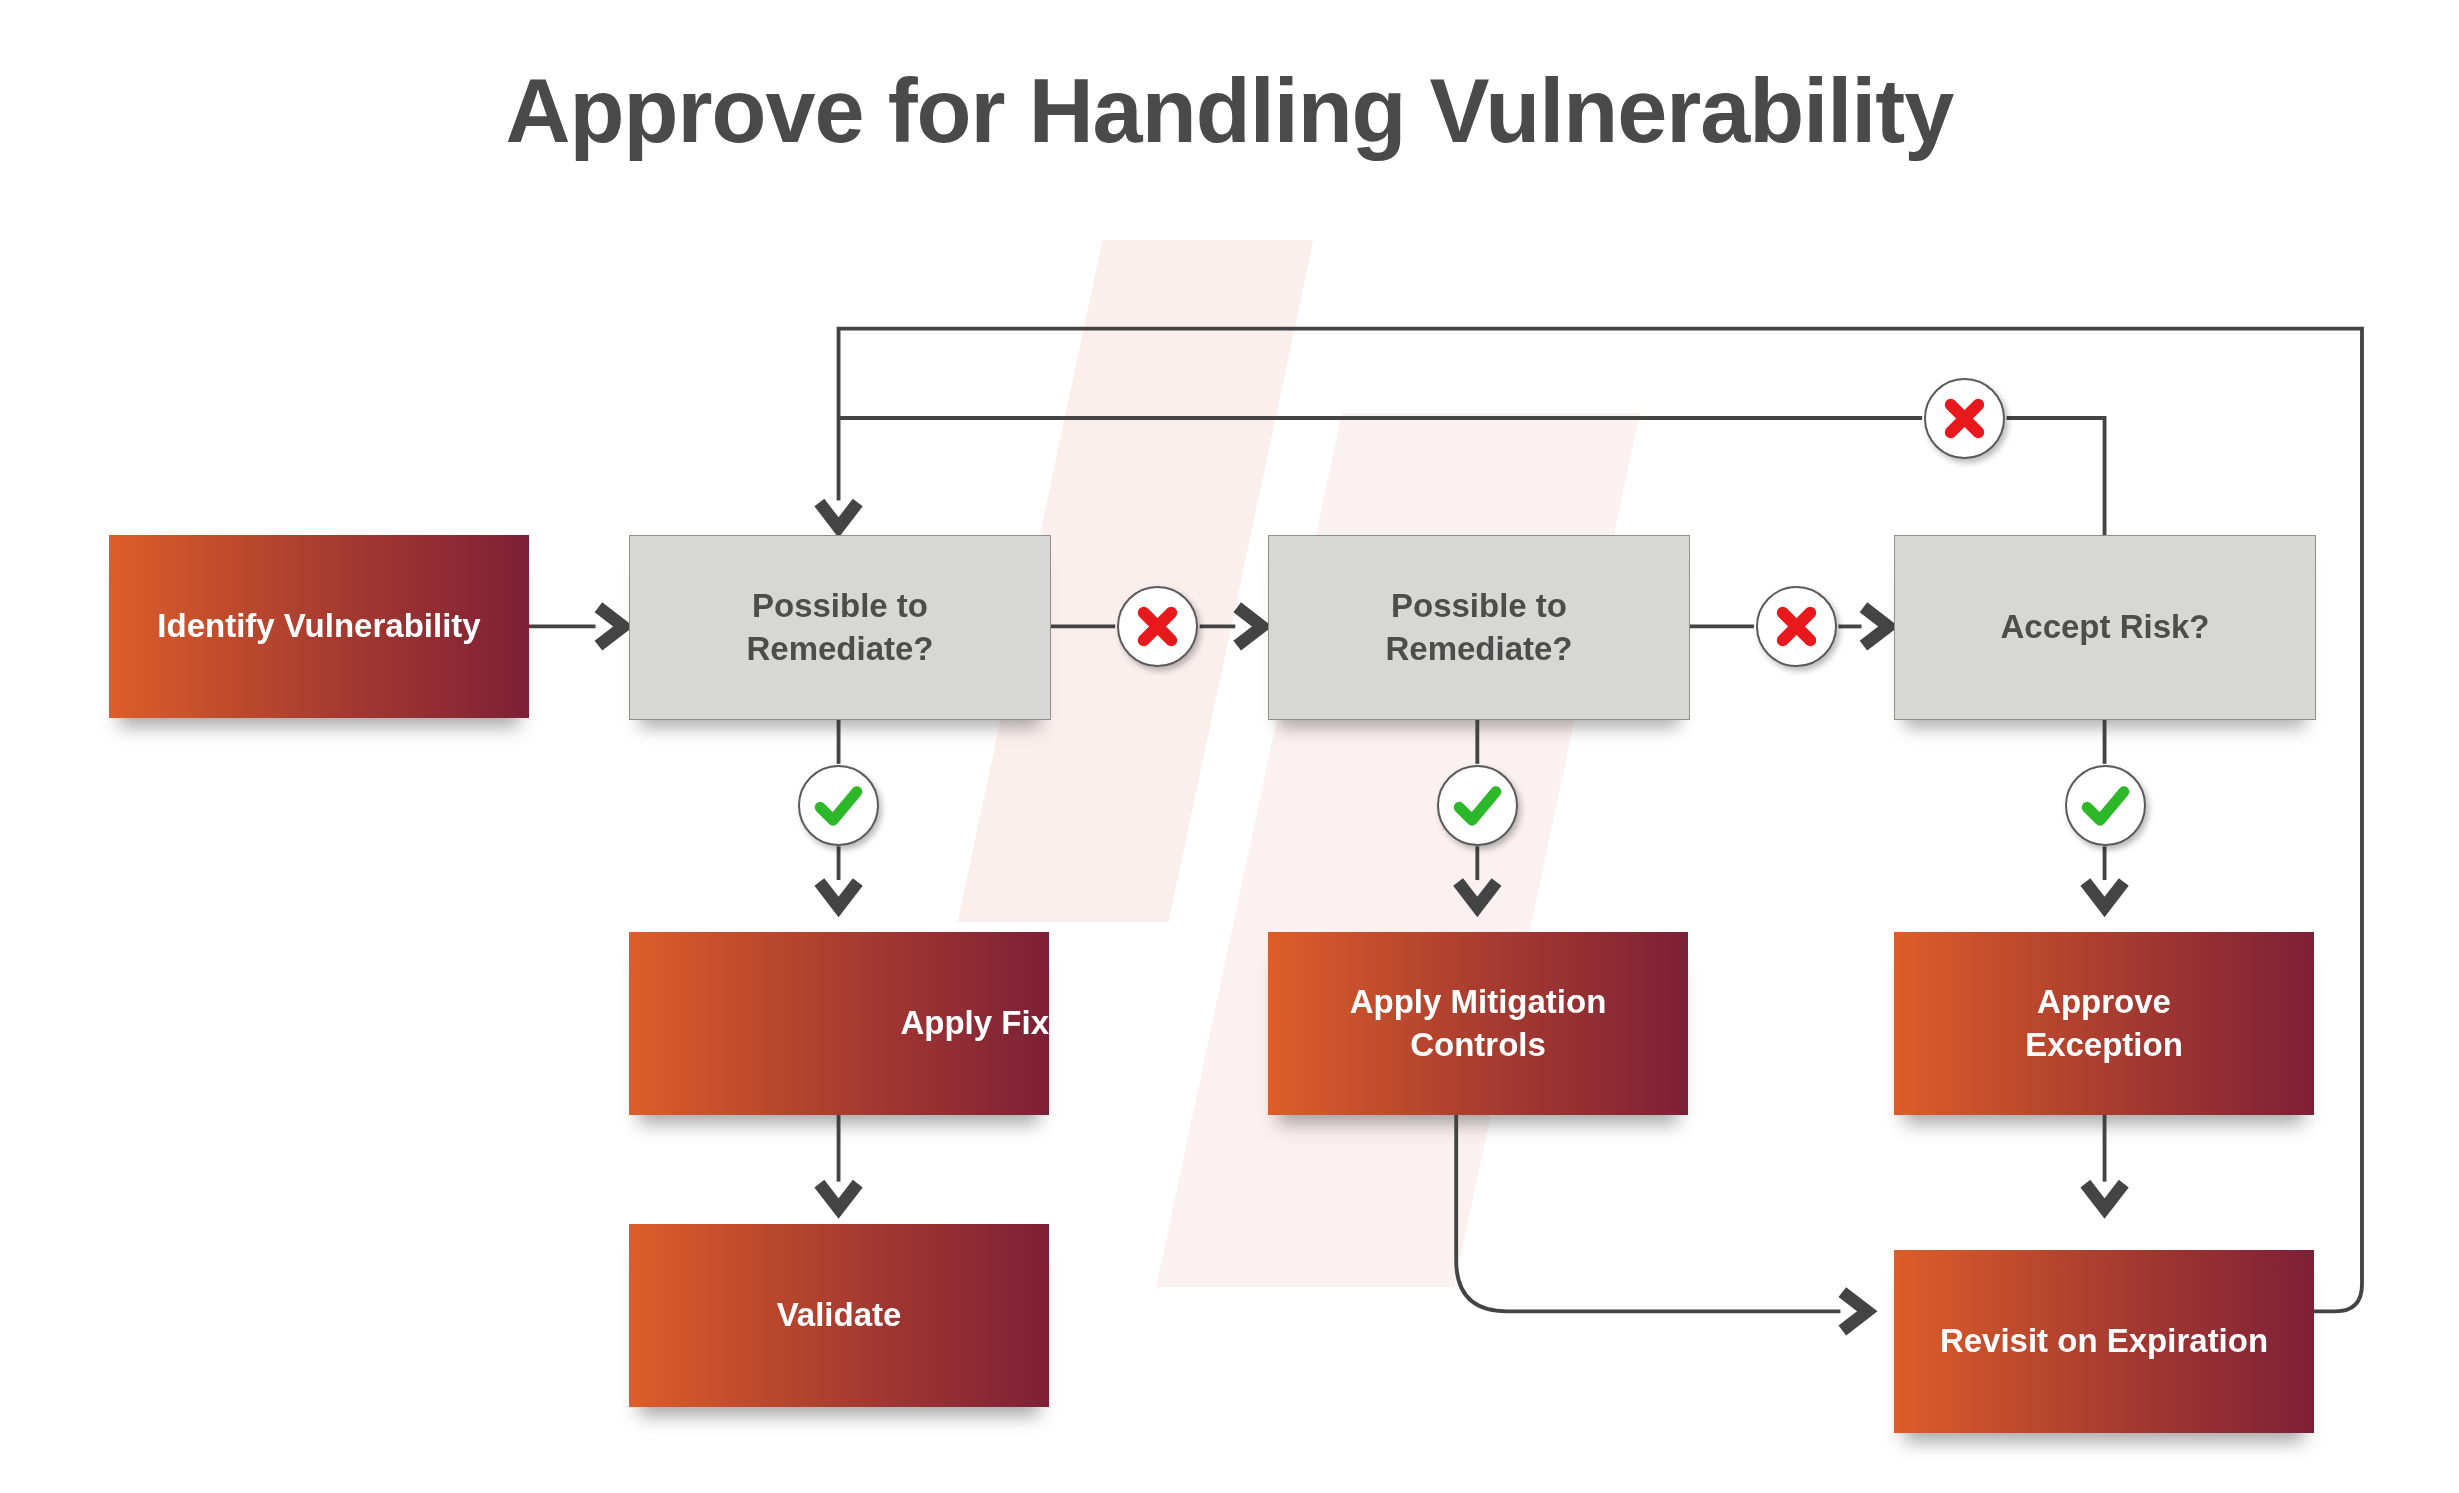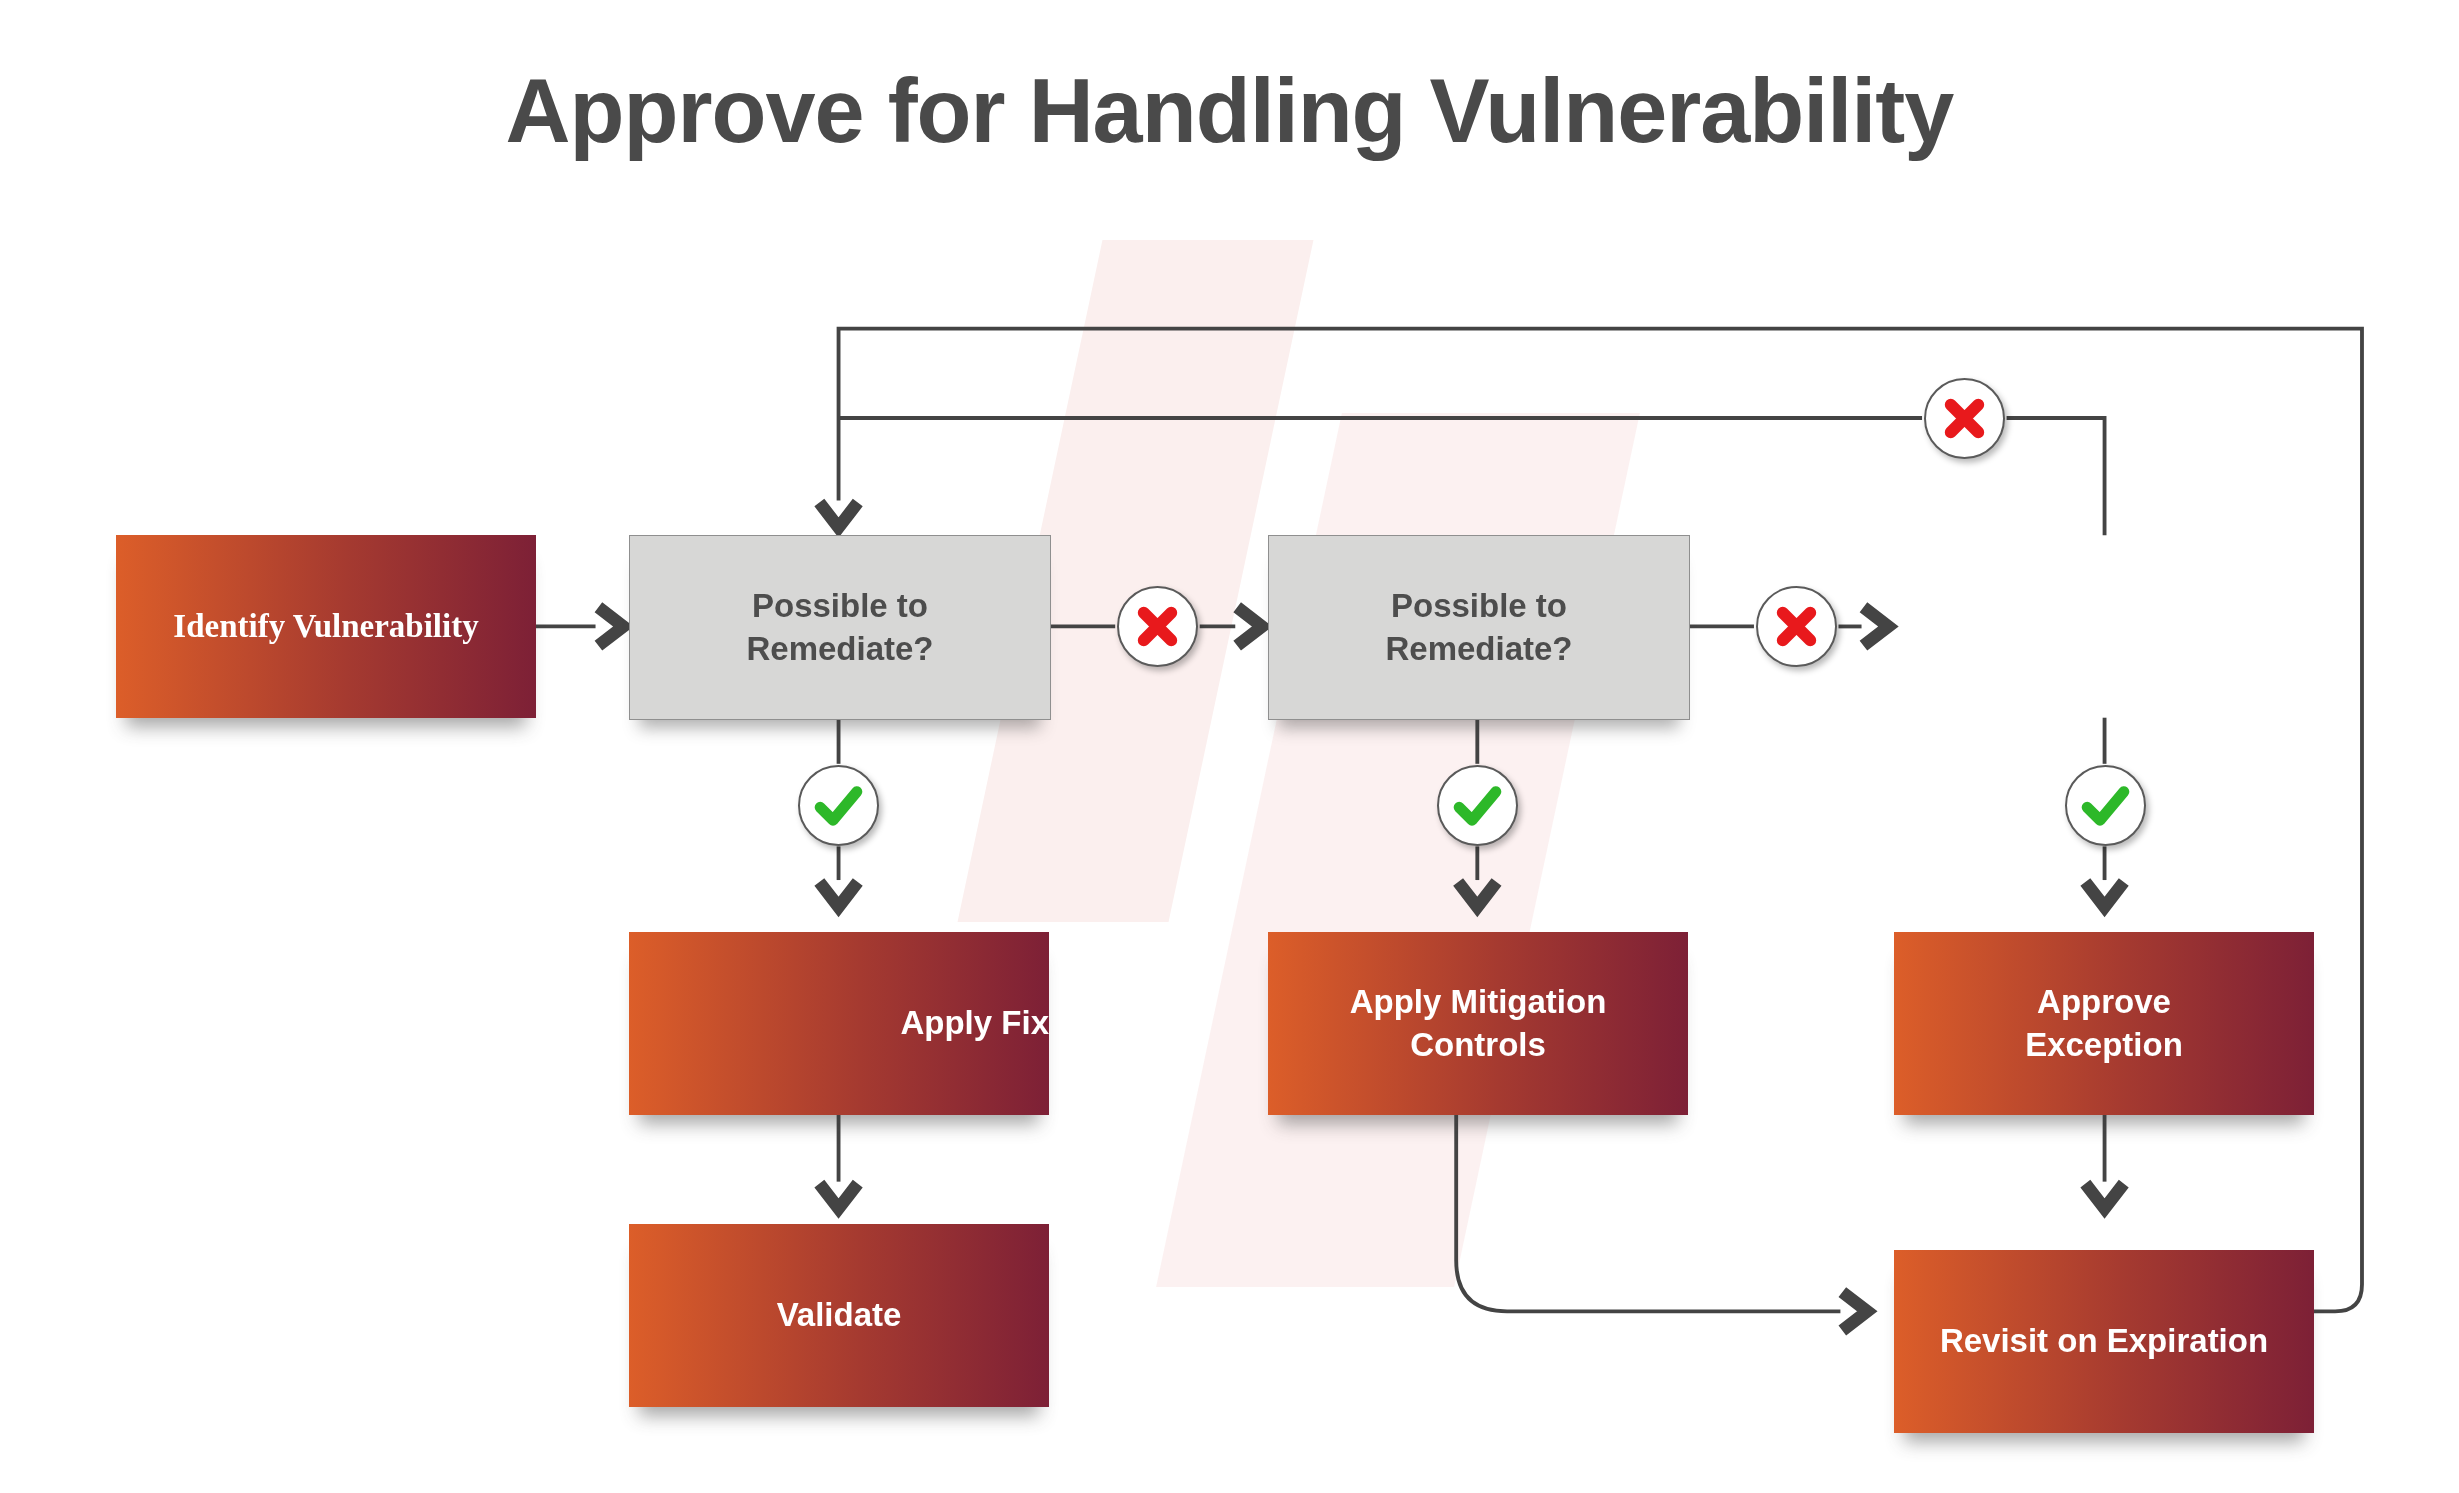--- a/index.html
+++ b/index.html
@@ -31,21 +31,21 @@
     color:#ffffff;
     box-shadow:0 19px 17.3px -9.6px rgba(60,60,60,.45);
   }
   .decision{
     background:#d7d7d6;border:1.9px solid #8f8f8f;color:#4d4d4d;
     box-shadow:0 19px 15.4px -9.6px rgba(60,60,60,.40);
   }
   .node span{display:block;max-width:333px;}
   #node-approve span{max-width:269px;}
   #node-mitigation span{max-width:355px;}
-  #node-identify{left:116px;top:535px;font-family:Liberation Serif, serif;}
+  #node-identify{left:109px;top:535px;}
   #node-possible1{left:629px;top:535px;}
   #node-possible2{left:1268px;top:535px;}
   #node-accept{left:1894px;top:535px;}
   #node-applyfix{left:629px;top:932px;justify-content:flex-end;}
   #node-mitigation{left:1268px;top:932px;}
   #node-approve{left:1894px;top:932px;}
   #node-validate{left:629px;top:1224px;}
   #node-revisit{left:1894px;top:1224px;margin-top:26px;}
   
   .badge{
@@ -114,20 +114,23 @@
 
   <div class="node grad" id="node-identify">
     <span>Identify Vulnerability</span>
   </div>
   <div class="node decision" id="node-possible1">
     <span>Possible to Remediate?</span>
   </div>
   <div class="node decision" id="node-possible2">
     <span>Possible to Remediate?</span>
   </div>
+  <div class="node decision" id="node-accept">
+    <span>Accept Risk?</span>
+  </div>
   <div class="node grad" id="node-applyfix">
     <span>Apply Fix</span>
   </div>
   <div class="node grad" id="node-mitigation">
     <span>Apply Mitigation Controls</span>
   </div>
   <div class="node grad" id="node-approve">
     <span>Approve Exception</span>
   </div>
   <div class="node grad" id="node-validate">

